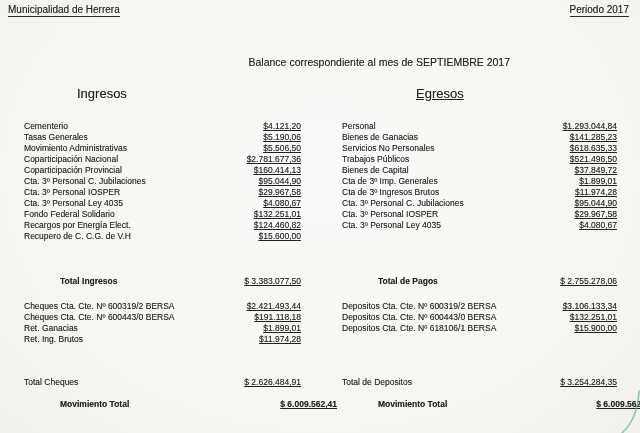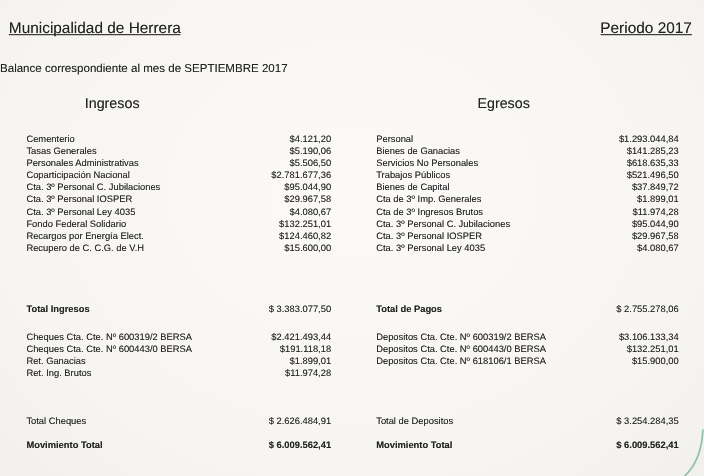--- a/index.html
+++ b/index.html
@@ -7,46 +7,46 @@
     position:relative;
     width:640px;height:433px;
     background:
       radial-gradient(ellipse at 50% 40%, #fbfaf8 0%, #f6f5f2 70%, #f1f0ed 100%);
     font-family:"Liberation Sans", sans-serif;
     color:#232323;
     overflow:hidden;
     text-shadow:0 0 .4px rgba(45,45,45,.45);
   }
   .hdr{
-    position:absolute;top:20px;font-size:14px;line-height:10px;
+    position:absolute;top:5px;font-size:10px;line-height:10px;
     border-bottom:1px solid #2a2a2a;padding-bottom:1px;white-space:nowrap;
   }
   .hdr-left{left:8px;}
   .hdr-right{right:11px;}
   .title{
     position:absolute;top:56px;left:0;width:510px;box-sizing:border-box;
-    text-align:left;font-size:10.5px;white-space:nowrap;
+    text-align:right;font-size:10.5px;white-space:nowrap;
   }
   .col-head{position:absolute;top:86px;font-size:13px;white-space:nowrap;}
   .col-head.left{left:77px;}
-  .col-head.right{left:434px;}
+  .col-head.right{left:416px;text-decoration:underline;}
   .block{position:absolute;}
   .bl{left:24px;width:277px;}
   .br{left:342px;width:275px;}
   .items{top:121px;}
   .totals1{top:276px;}
   .bank{top:301px;}
   .totals2{top:377px;}
   .mov{top:399px;}
   .row{
     display:flex;justify-content:space-between;align-items:baseline;
     height:11.05px;font-size:8.5px;line-height:11px;white-space:nowrap;
   }
-  .row .amt{text-align:center;}
-  .b{font-weight:700;}
+  .row .amt{text-align:center;text-decoration:underline;}
+  .b{font-weight:700;margin-left:36px;}
   .penmark{position:absolute;left:598px;top:386px;width:42px;height:47px;}
 </style>
 </head>
 <body>
 
 <div class="page">
 
   <div class="hdr hdr-left">Municipalidad de Herrera</div>
   <div class="hdr hdr-right">Periodo 2017</div>
 
@@ -58,26 +58,30 @@
   <div class="block bl items">
     <div class="row">
         <span>Cementerio</span>
         <span class="amt">$4.121,20</span>
       </div>
     <div class="row">
         <span>Tasas Generales</span>
         <span class="amt">$5.190,06</span>
       </div>
     <div class="row">
-        <span>Personales Administrativas</span>
+        <span>Movimiento Administrativas</span>
         <span class="amt">$5.506,50</span>
       </div>
     <div class="row">
         <span>Coparticipación Nacional</span>
         <span class="amt">$2.781.677,36</span>
+      </div>
+    <div class="row">
+        <span>Coparticipación Provincial</span>
+        <span class="amt">$160.414,13</span>
       </div>
     <div class="row">
         <span>Cta. 3º Personal C. Jubilaciones</span>
         <span class="amt">$95.044,90</span>
       </div>
     <div class="row">
         <span>Cta. 3º Personal IOSPER</span>
         <span class="amt">$29.967,58</span>
       </div>
     <div class="row">

